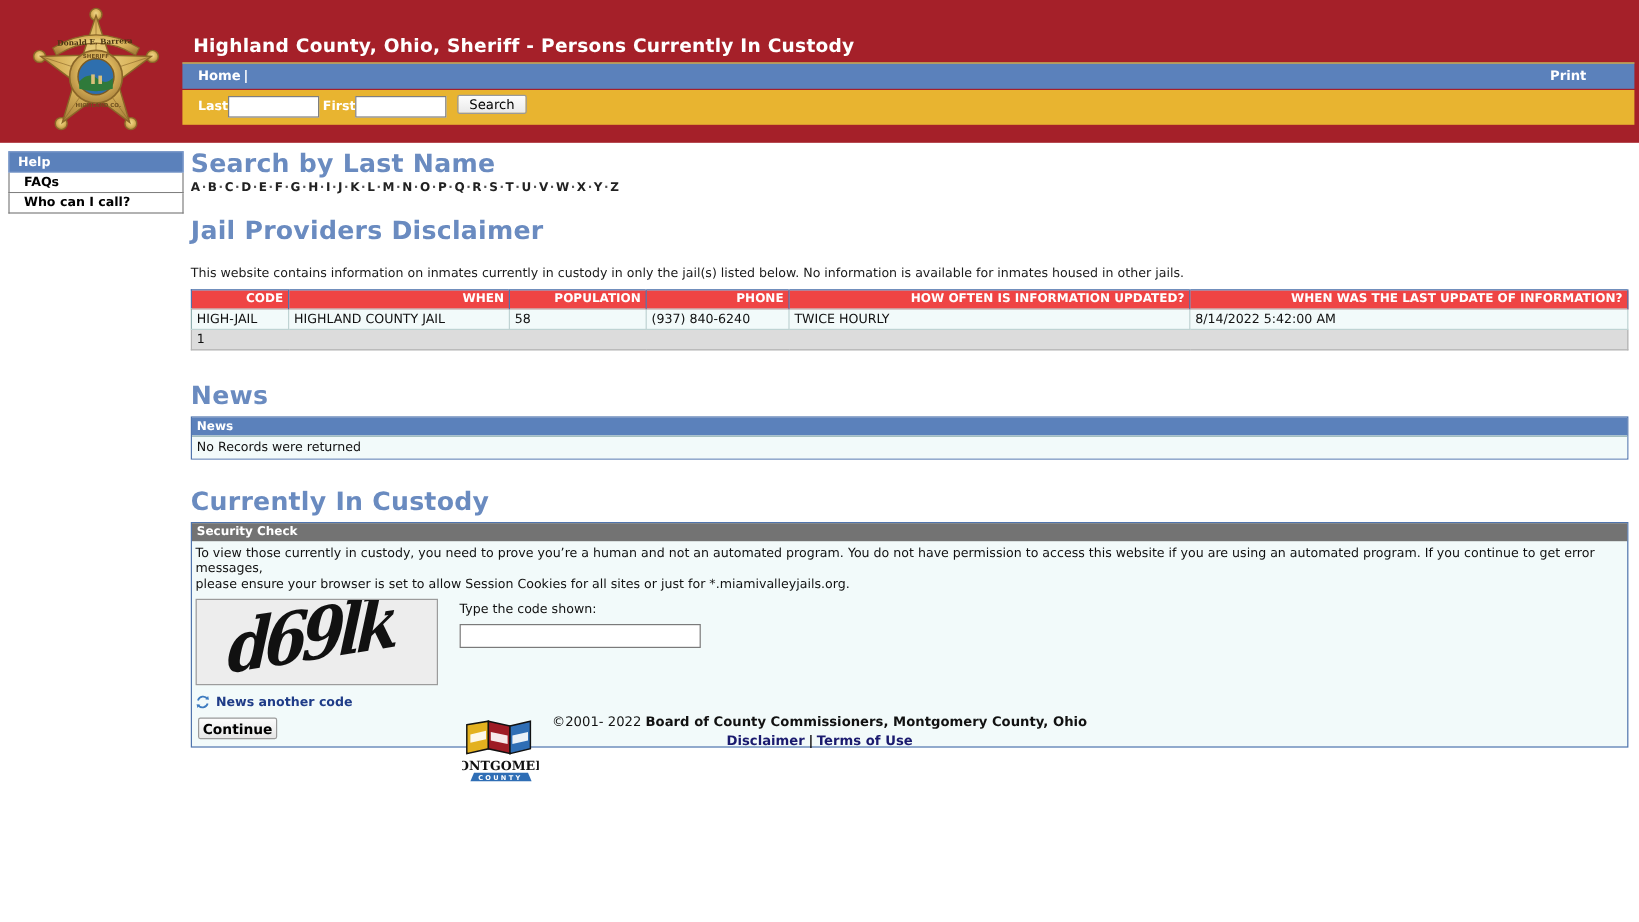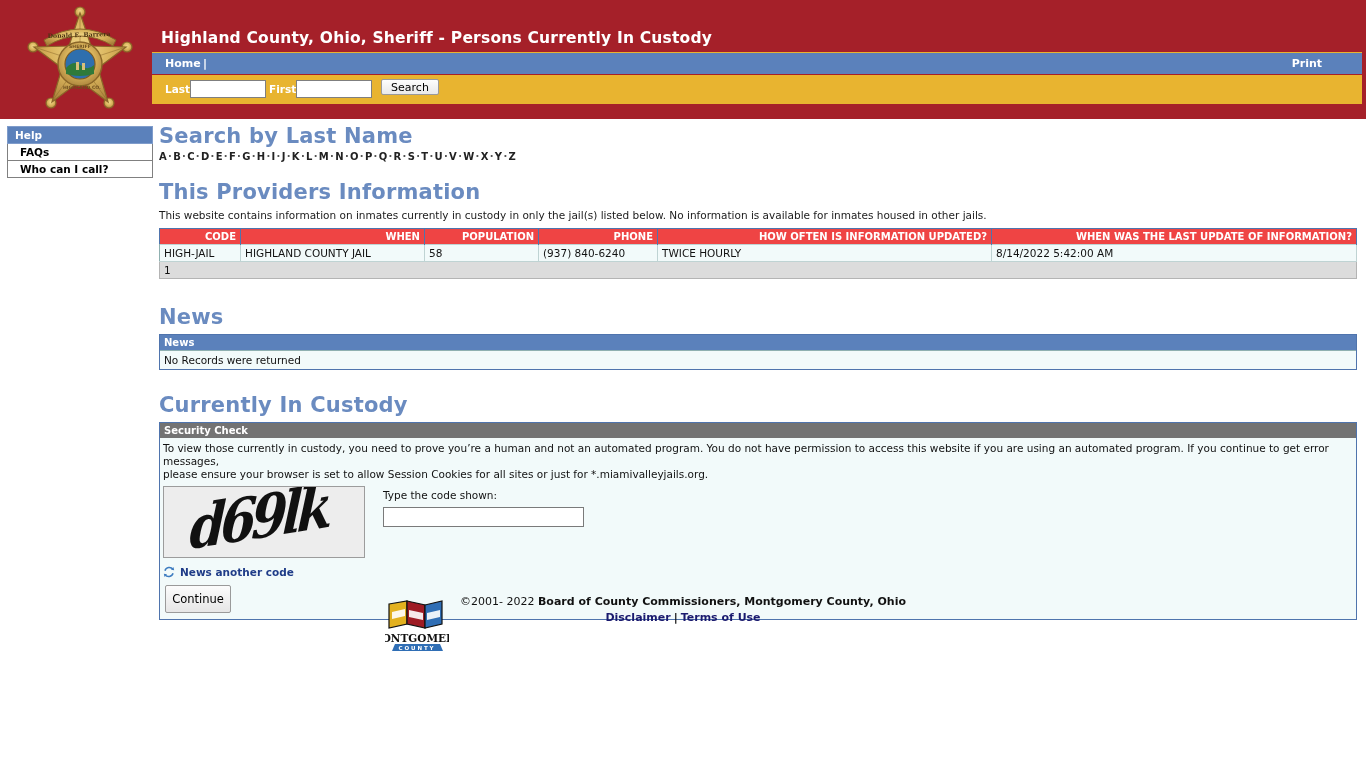--- a/index.html
+++ b/index.html
@@ -176,21 +176,21 @@
     letter-spacing: 0.3px;
   }
   .alpha a {
     color: #222222;
     text-decoration: none;
     cursor: pointer;
   }
   .alpha .dot { color: #555; padding: 0 1px; }
 
   .intro {
-    margin-top: 5px;
+    margin-top: 18px;
     font-size: 10.5px;
     color: #1a1a1a;
   }
 
   
   table.grid {
     border-collapse: collapse;
     width: 100%;
     margin-top: 7px;
     border: 1px solid #4f74ad;
@@ -301,29 +301,30 @@
     font-weight: bold;
     color: #1F3C88;
     cursor: pointer;
     width: 135px;
   }
   .refresh-icon { margin-right: 5px; display: inline-flex; }
   .continue-btn {
     margin-top: 7px;
     margin-left: 2px;
     width: 66px;
-    height: 28px;
+    height: 18px;
     background: linear-gradient(#fcfcfc, #e6e6e6);
     border: 1px solid #9a9a9a;
     border-radius: 2px;
     font-family: "DejaVu Sans", "Liberation Sans", sans-serif;
     font-size: 11.5px;
     color: #000;
     cursor: pointer;
     padding: 2px;
+    font-weight: bold;
   }
 
   
   .footer {
     position: absolute;
     left: 0;
     top: 595px;
     width: 1366px;
     text-align: center;
   }
@@ -422,21 +423,21 @@
     <div class="side-head">Help</div>
     <div class="side-item">FAQs</div>
     <div class="side-item">Who can I call?</div>
   </div>
 
   <div class="main">
 
     <h2 class="sec">Search by Last Name</h2>
     <div class="alpha" id="alpha-list"><a>A</a><span class="dot">·</span><a>B</a><span class="dot">·</span><a>C</a><span class="dot">·</span><a>D</a><span class="dot">·</span><a>E</a><span class="dot">·</span><a>F</a><span class="dot">·</span><a>G</a><span class="dot">·</span><a>H</a><span class="dot">·</span><a>I</a><span class="dot">·</span><a>J</a><span class="dot">·</span><a>K</a><span class="dot">·</span><a>L</a><span class="dot">·</span><a>M</a><span class="dot">·</span><a>N</a><span class="dot">·</span><a>O</a><span class="dot">·</span><a>P</a><span class="dot">·</span><a>Q</a><span class="dot">·</span><a>R</a><span class="dot">·</span><a>S</a><span class="dot">·</span><a>T</a><span class="dot">·</span><a>U</a><span class="dot">·</span><a>V</a><span class="dot">·</span><a>W</a><span class="dot">·</span><a>X</a><span class="dot">·</span><a>Y</a><span class="dot">·</span><a>Z</a></div>
 
-    <h2 class="sec" style="margin-top:18px;">This Providers Information</h2>
+    <h2 class="sec" style="margin-top:18px;">Jail Providers Disclaimer</h2>
     <div class="intro">This website contains information on inmates currently in custody in only the jail(s) listed below. No information is available for inmates housed in other jails.</div>
 
     <table class="grid">
       <thead>
         <tr>
           <th style="width:72px;">CODE</th>
           <th style="width:175px;">WHEN</th>
           <th style="width:105px;">POPULATION</th>
           <th style="width:110px;">PHONE</th>
           <th style="width:325px;">HOW OFTEN IS INFORMATION UPDATED?</th>

